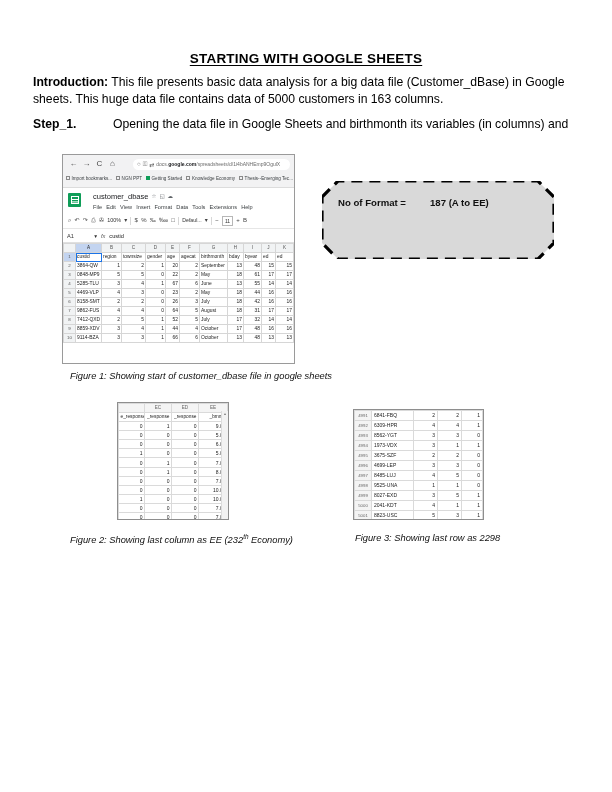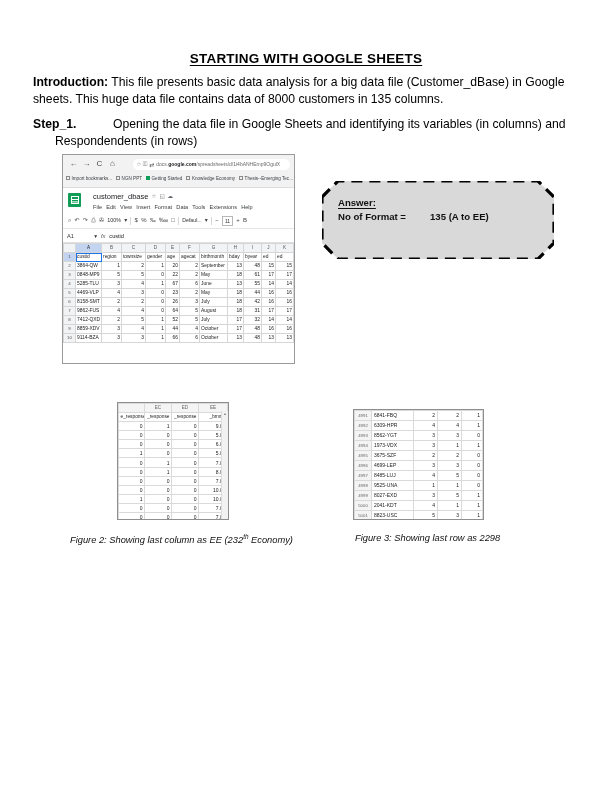--- a/index.html
+++ b/index.html
@@ -425,26 +425,25 @@
 </head>
 <body>
 
 <div class="page">
 
   <div class="doc-title">
     <span>STARTING WITH GOOGLE SHEETS</span>
   </div>
 
   <div class="intro">
-    <b>Introduction:</b><span> This file presents basic data analysis for a big data file (Customer_dBase) in Google sheets.  This huge data file contains data of 8000 customers in 135 columns.</span>
+    <b>Introduction:</b><span> This file presents basic data analysis for a big data file (Customer_dBase) in Google sheets.  This huge data file contains data of 5000 customers in 163 columns.</span>
   </div>
 
   <div class="step-block">
-    <span class="step-label">Step_1.</span><span>Opening the data file in Google Sheets and identifying its variables (in columns) and</span>
-    <span class="step-text-2">Respondendents (in rows)</span>
+    <span class="step-label">Step_1.</span><span>Opening the data file in Google Sheets and birthmonth its variables (in columns) and</span>
   </div>
 
   <div class="fig1">
 
     <div class="browser-chrome">
       <div class="nav-row">
         <span class="nav-ico">←</span>
         <span class="nav-ico">→</span>
         <span class="nav-ico">C</span>
         <span class="nav-ico">⌂</span>
@@ -712,25 +711,25 @@
         </tbody>
       </table>
     </div>
   </div>
 
   <div class="answer-box">
     <svg width="232" height="78" viewBox="0 0 232 78">
       <path d="M 0 16 L 16 0 L 216 0 L 232 16 L 232 62 L 216 78 L 16 78 L 0 62 Z" fill="#d9d9d9" stroke="#000000" stroke-width="3.2" stroke-dasharray="11 7" stroke-linejoin="miter"></path>
     </svg>
     <div class="answer-inner">
-      <div class="ans-title">Answer:</div>
-      <div><span>No of Format =</span><span class="ans-gap"></span><span>135 (A to EE)</span></div>
+      <div><span>No of Format =</span><span class="ans-gap"></span><span>187 (A to EE)</span></div>
     </div>
   </div>
 
+  <div class="caption cap1">Figure 1: Showing start of customer_dbase file in google sheets</div>
 
   <div class="fig2">
     <table class="mini">
       <colgroup>
           <col style="width:26px">
           <col style="width:27px">
           <col style="width:27px">
           <col>
         </colgroup>
       <thead>

